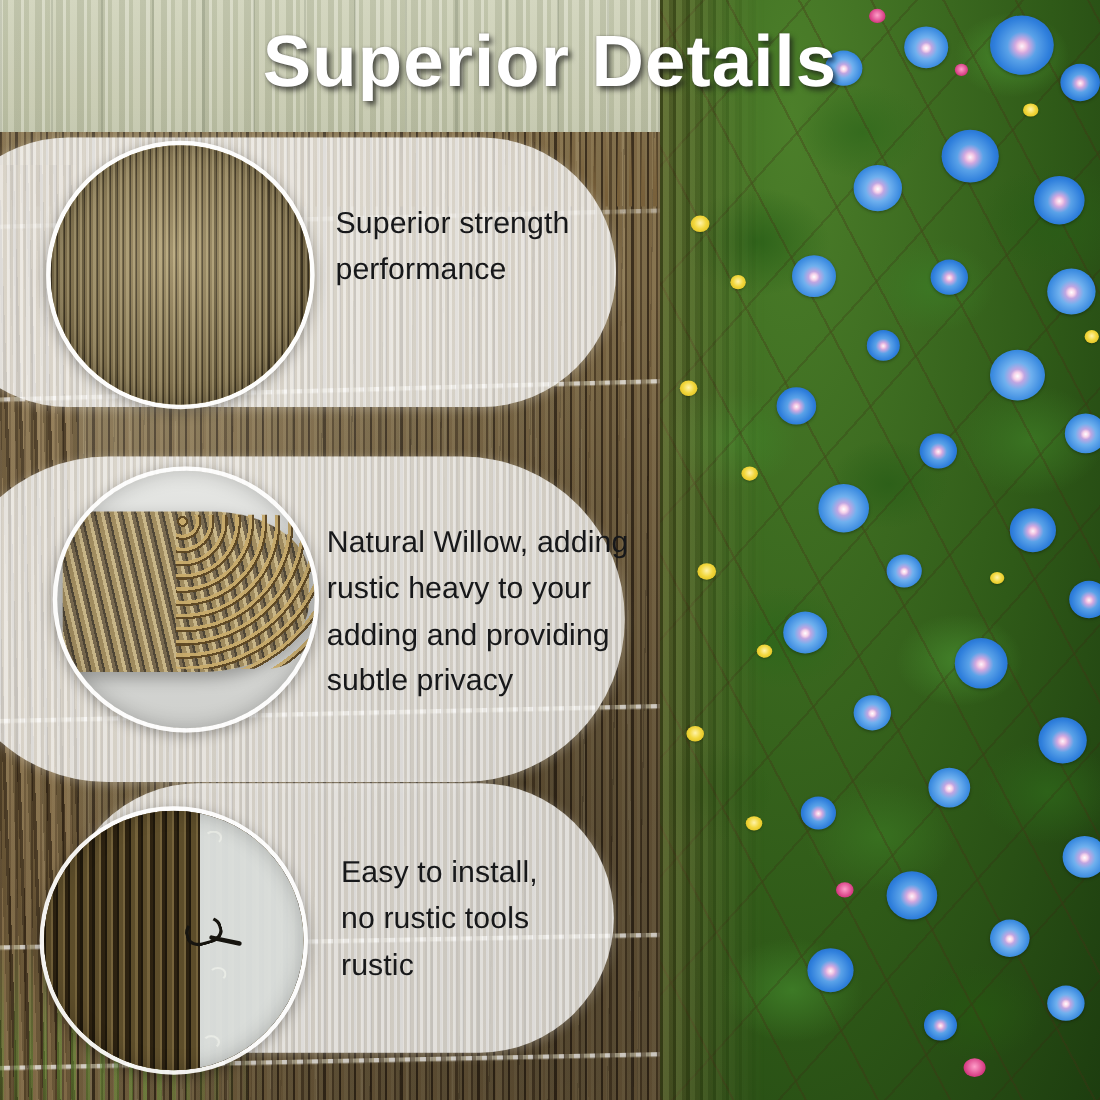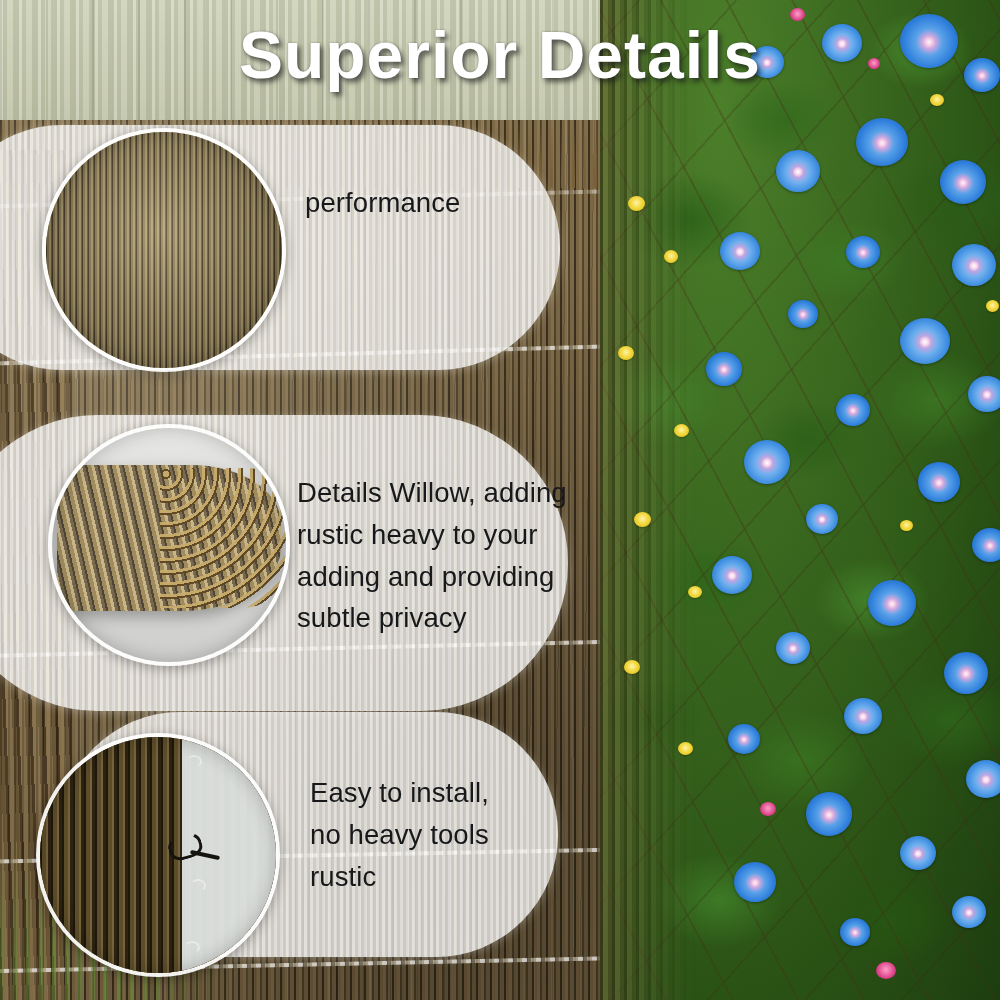--- a/index.html
+++ b/index.html
@@ -267,49 +267,50 @@
     <div class="pinkbud" style="left:160px;top:802px;width:16px;height:14px;"></div>
     <div class="pinkbud" style="left:276px;top:962px;width:20px;height:17px;"></div>
   </div>
 
   <div class="title">Superior Details</div>
 
   <div class="panel" style="left:-60px;top:125px;width:620px;height:245px;">
     <div class="ribs"></div>
   </div>
   <div class="panel-text" style="left:305px;top:182px;width:260px;">
+    <div>Superior strength</div>
     <div>performance</div>
   </div>
   <div class="thumb t1" style="left:42px;top:128px;width:244px;height:244px;">
     <div class="inner"></div>
     <div class="thumb-ring-shadow" style="inset:0;"></div>
   </div>
 
   <div class="panel" style="left:-50px;top:415px;width:618px;height:296px;">
     <div class="ribs"></div>
   </div>
   <div class="panel-text" style="left:297px;top:472px;width:280px;">
-    <div>Details Willow, adding</div>
+    <div>Natural Willow, adding</div>
     <div>rustic heavy to your</div>
     <div>adding and providing</div>
     <div>subtle privacy</div>
   </div>
   <div class="thumb t2" style="left:48px;top:424px;width:242px;height:242px;">
     <div class="inner">
       <div class="bundle"></div>
     </div>
     <div class="thumb-ring-shadow" style="inset:0;"></div>
   </div>
 
   <div class="panel" style="left:58px;top:712px;width:500px;height:245px;">
     <div class="ribs"></div>
   </div>
   <div class="panel-text" style="left:310px;top:772px;width:274px;">
     <div>Easy to install,</div>
-    <div>no heavy tools</div>
+    <div>no rustic tools</div>
     <div>rustic</div>
   </div>
   <div class="thumb t3" style="left:36px;top:733px;width:244px;height:244px;">
     <div class="inner">
       <div class="tie" style="left:128px;top:96px;"></div>
       <div class="tie2" style="left:150px;top:116px;"></div>
       <div class="hook" style="left:146px;top:18px;"></div>
       <div class="hook" style="left:150px;top:142px;"></div>
       <div class="hook" style="left:144px;top:204px;"></div>
     </div>

